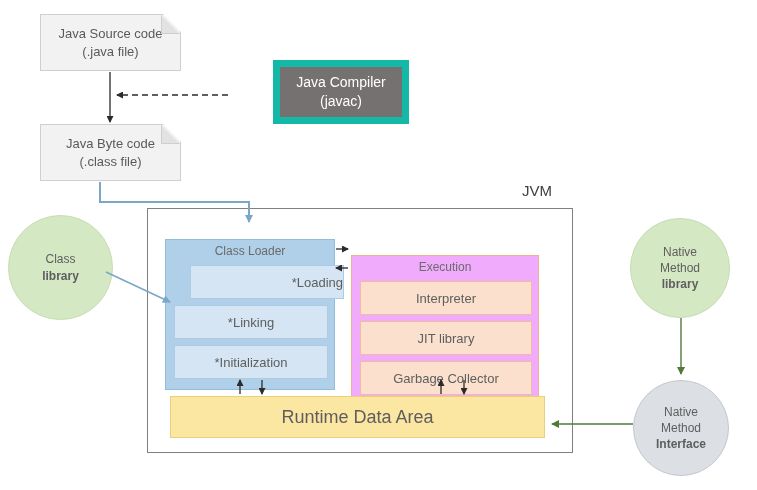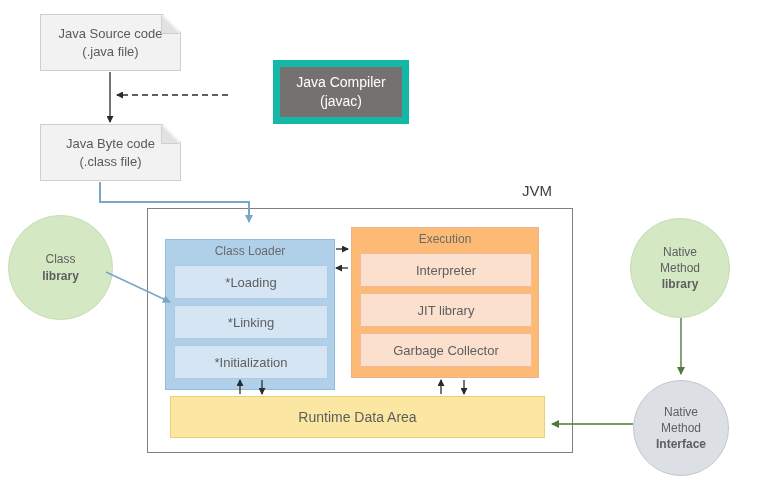--- a/index.html
+++ b/index.html
@@ -88,41 +88,41 @@
     left: 0;
     right: 0;
     top: 0;
     text-align: center;
     font-size: 12px;
     color: #6b6b6b;
     line-height: 22px;
     height: 22px;
   }
   .panel-blue  { background: #b0cfe8; border-color: #94bcdb; }
-  .panel-orange{ background: #fdba74; border-color: #efb189; }
+  .panel-orange{ background: #f0abfc; border-color: #efb189; margin-top: 28px; }
 
   .sub-box {
     position: absolute;
     box-sizing: border-box;
     display: flex;
     align-items: center;
     justify-content: center;
     font-size: 13px;
     color: #5e5e5e;
   }
 
   .runtime-box {
     position: absolute;
     background: #fbe6a2;
     border: 1px solid #e8cf7a;
     box-sizing: border-box;
     display: flex;
     align-items: center;
     justify-content: center;
-    font-size: 14px;
+    font-size: 18px;
     color: #5e5e5e;
   }
 
   
   .ellipse {
     position: absolute;
     border-radius: 50%;
     box-sizing: border-box;
     display: flex;
     flex-direction: column;
@@ -166,21 +166,21 @@
     <span data-name="java-byte-code-line1">Java Byte code</span>
     <span data-name="java-byte-code-line2">(.class file)</span>
     <span class="doc-fold" data-name="page-fold-icon"></span>
   </div>
 
   <div class="jvm-label" data-name="jvm-label" style="left:505px; top:182px; width:64px;">JVM</div>
   <div class="jvm-frame" data-name="jvm-boundary" style="left:147px; top:208px; width:426px; height:245px;"></div>
 
   <div class="panel panel-blue" data-name="class-loader-panel" style="left:165px; top:227px; width:170px; height:151px;margin-top:12px;">
     <div class="panel-title" data-name="class-loader-title">Class Loader</div>
-    <div class="sub-box" data-name="class-loader-item-loading" style="left:8px; top:25px; width:154px; height:34px;">
+    <div class="sub-box" data-name="class-loader-item-loading" style="left:24px; top:25px; width:154px; height:34px;justify-content:flex-end;">
       <span data-name="class-loader-item-loading-label">*Loading</span>
     </div>
     <div class="sub-box" data-name="class-loader-item-linking" style="left:8px; top:65px; width:154px; height:34px;">
       <span data-name="class-loader-item-linking-label">*Linking</span>
     </div>
     <div class="sub-box" data-name="class-loader-item-initialization" style="left:8px; top:105px; width:154px; height:34px;">
       <span data-name="class-loader-item-initialization-label">*Initialization</span>
     </div>
   </div>
   <style>

